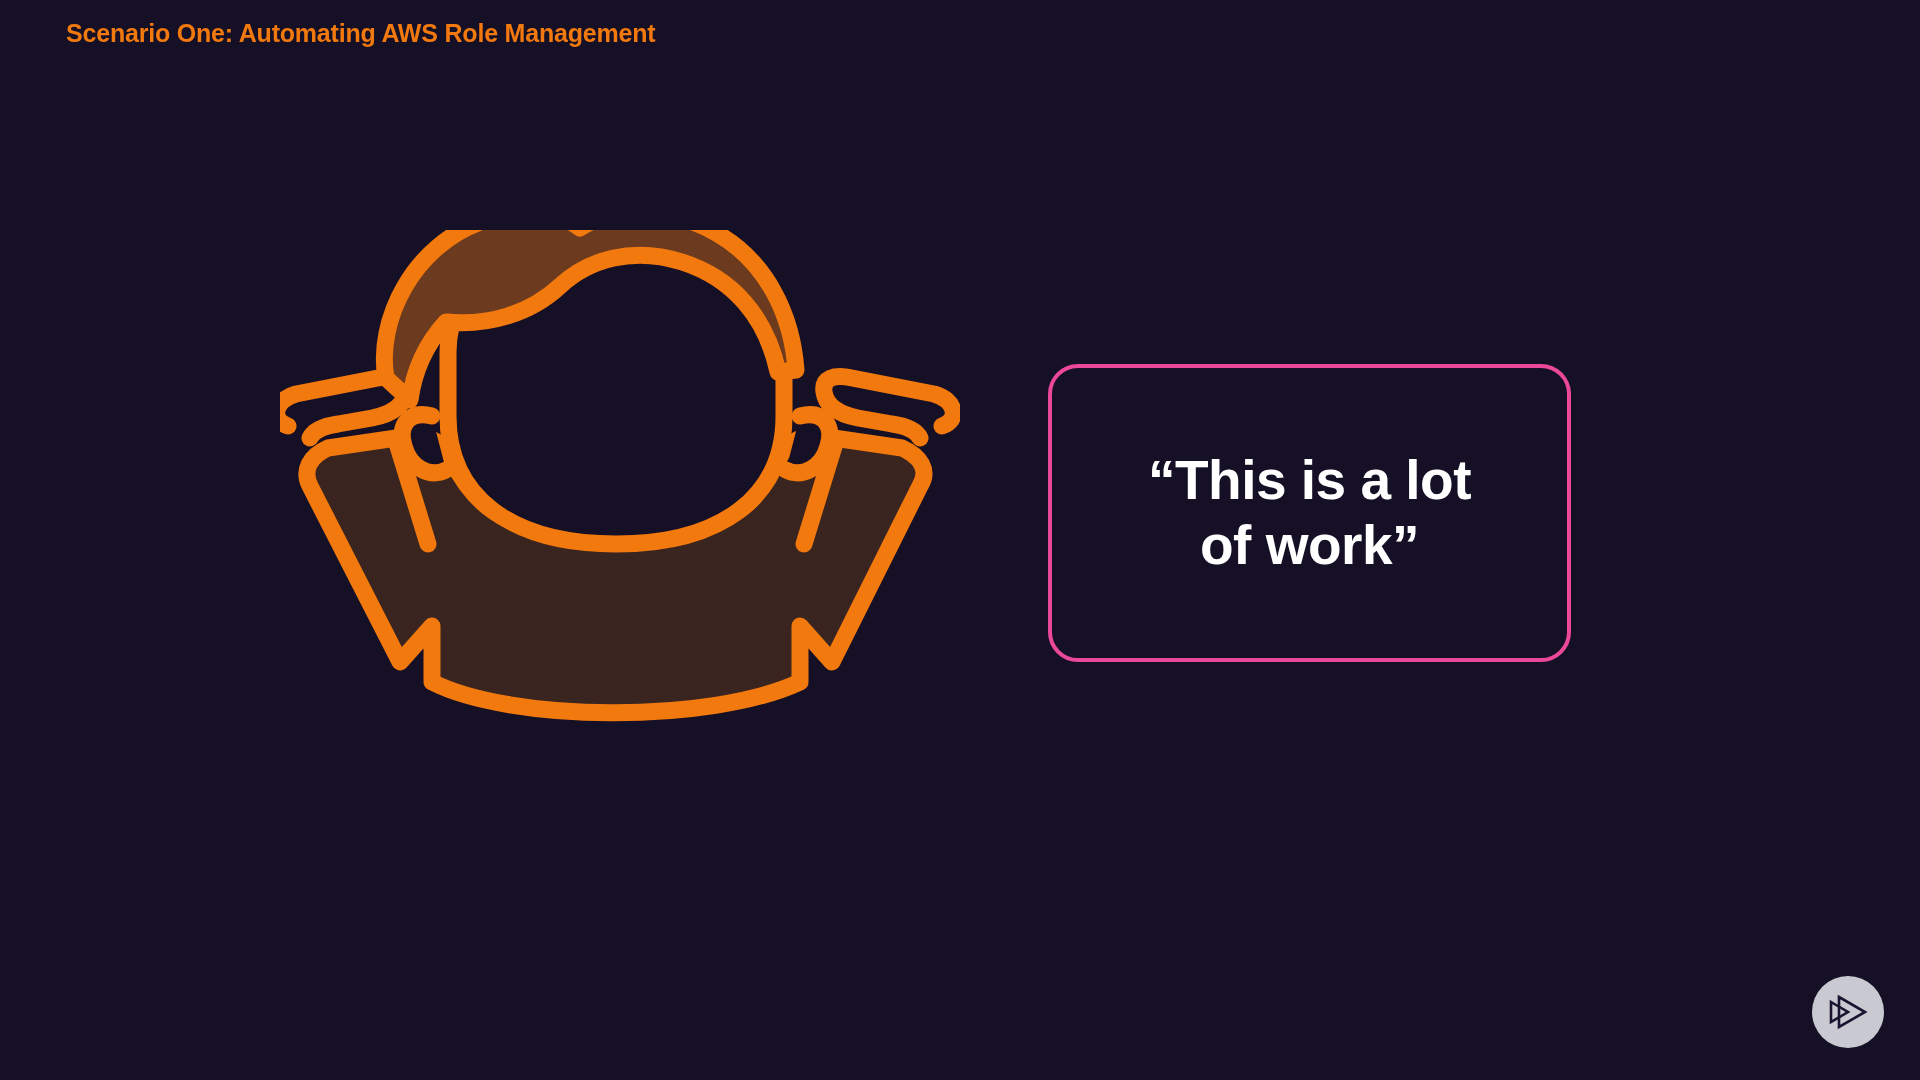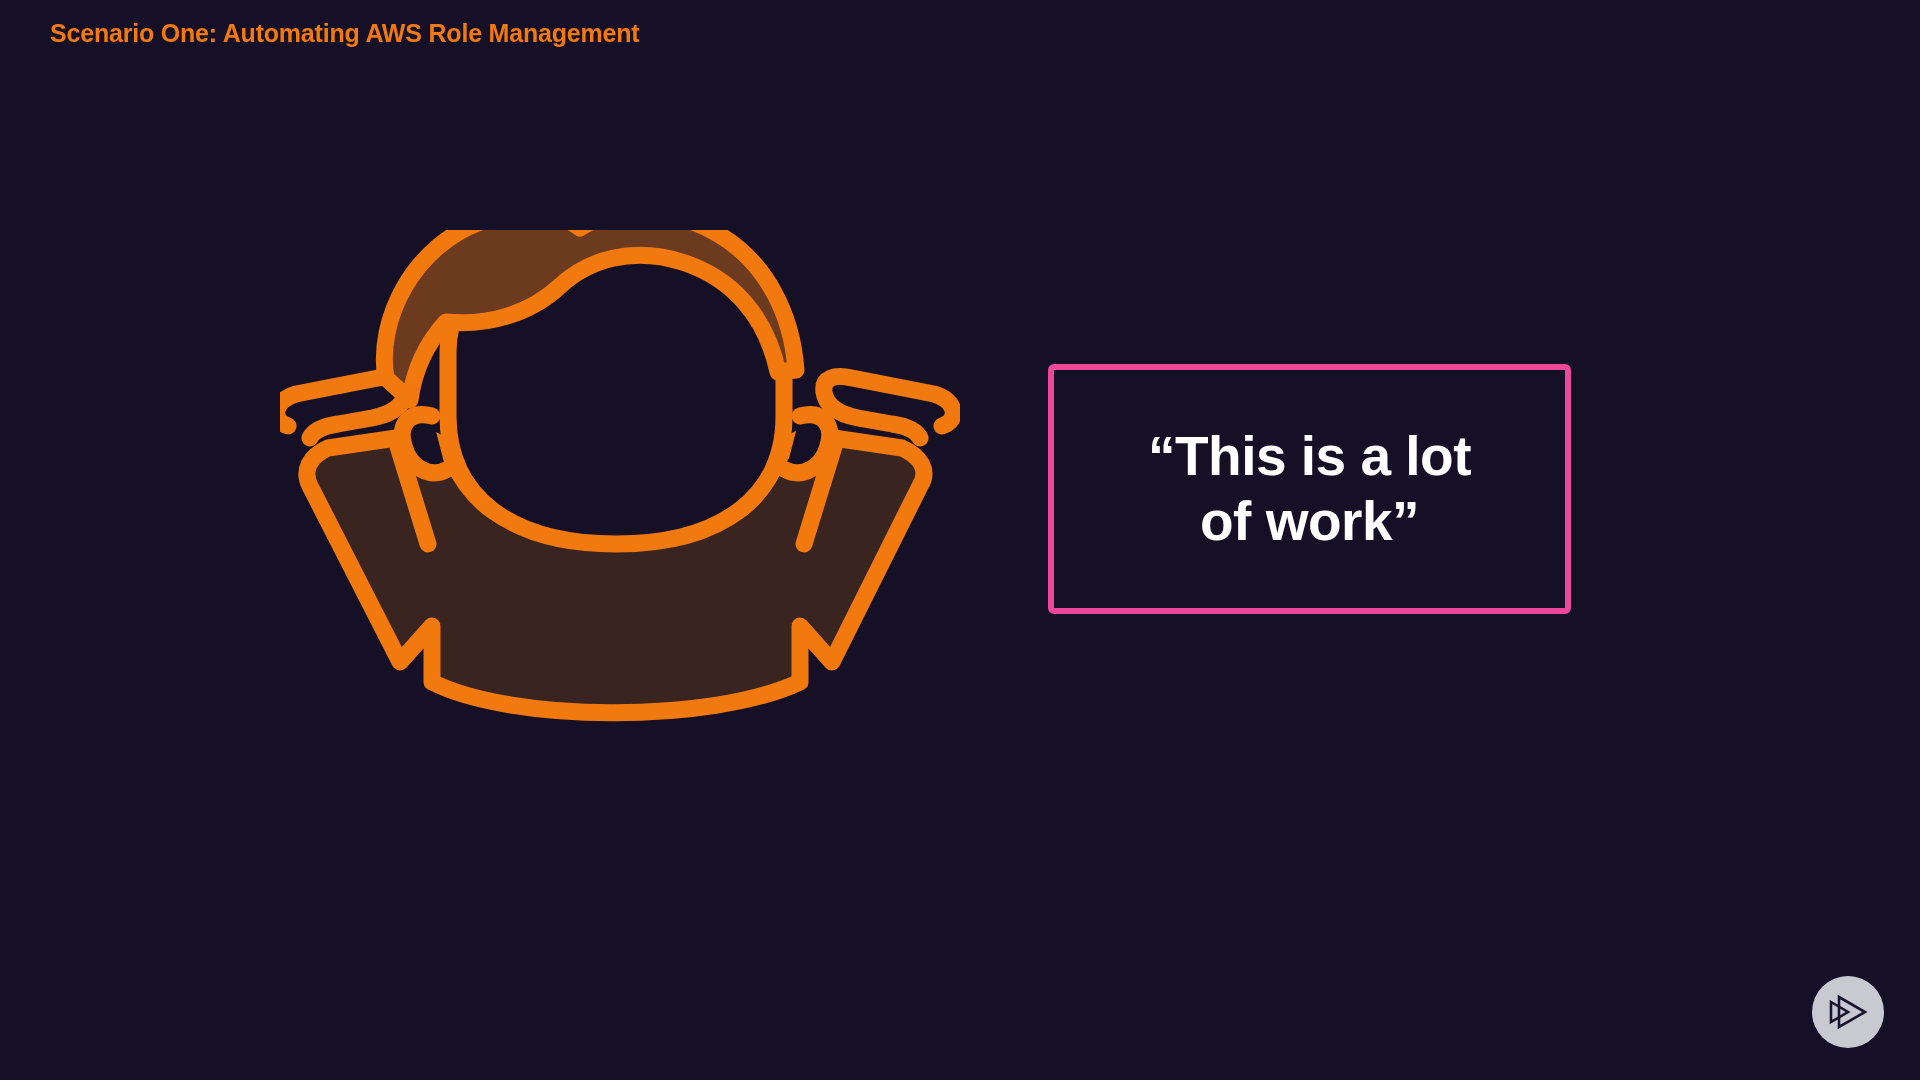--- a/index.html
+++ b/index.html
@@ -18,21 +18,21 @@
 
   #slide {
     position: absolute;
     inset: 0;
     background: #161026;
   }
 
   
   #header {
     position: absolute;
-    left: 50px;
+    left: 66px;
     top: 18px;
     width: 1500px;
   }
   #eyebrow {
     font-size: 25px;
     font-weight: bold;
     color: #F2790D;
     letter-spacing: -0.2px;
     line-height: 1.2;
     margin: 0 0 6px 0;
@@ -57,24 +57,24 @@
     height: 600px;
   }
   #illustration svg { display: block; width: 100%; height: 100%; }
 
   
   #speech-bubble {
     position: absolute;
     left: 1048px;
     top: 364px;
     width: 523px;
-    height: 250px;
+    height: 298px;
     box-sizing: border-box;
-    border: 6px solid #ec4899;
-    border-radius: 6px;
+    border: 4px solid #ec4899;
+    border-radius: 30px;
     background: transparent;
     display: flex;
     align-items: center;
     justify-content: center;
   }
   #speech-text {
     color: #FFFFFF;
     font-size: 55px;
     font-weight: bold;
     line-height: 1.18;

